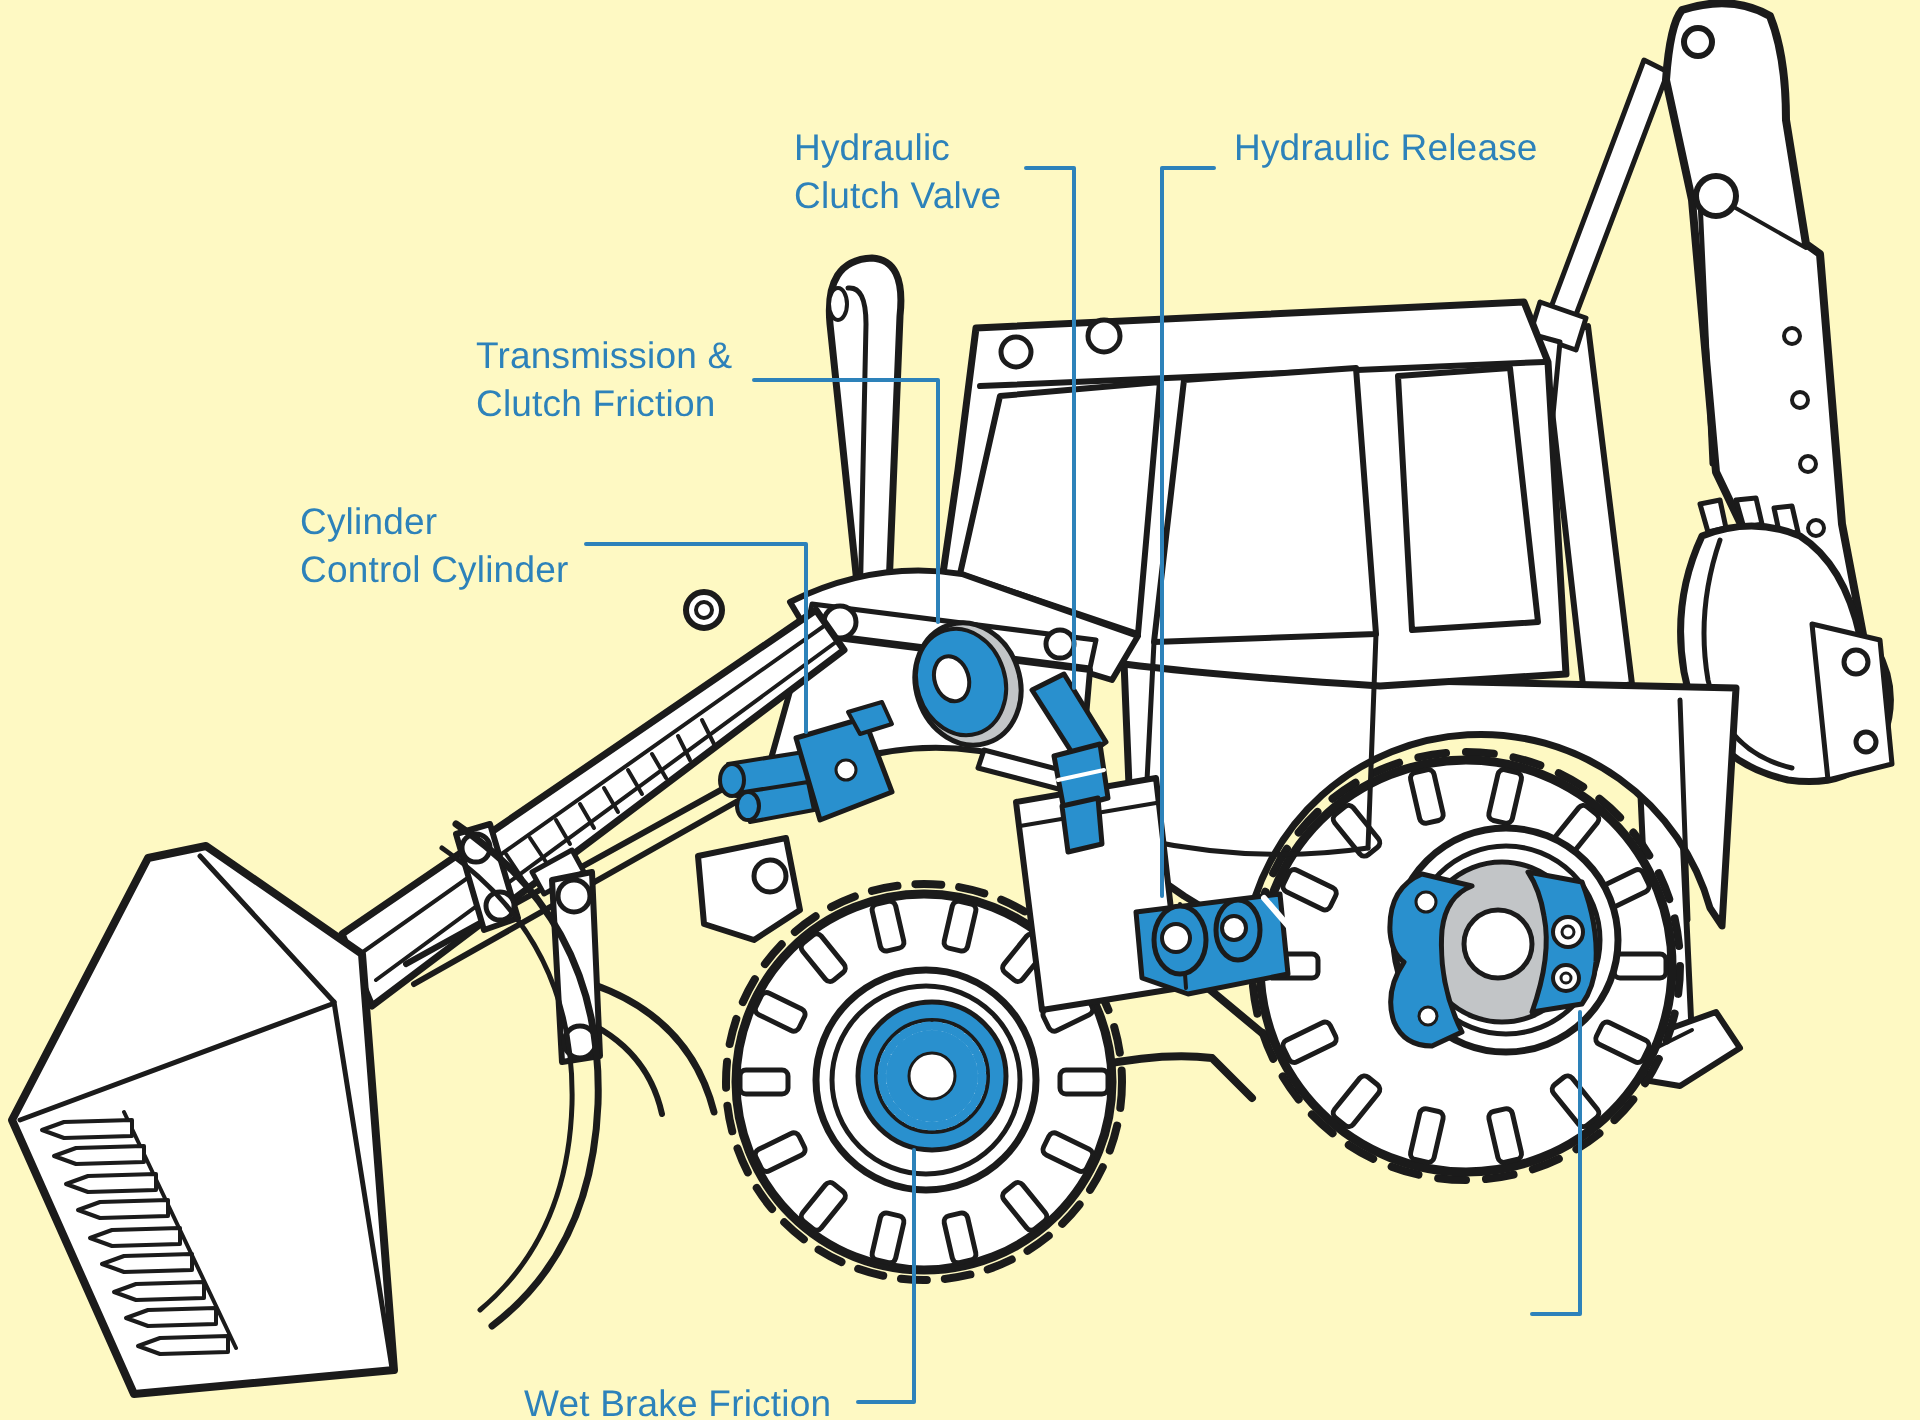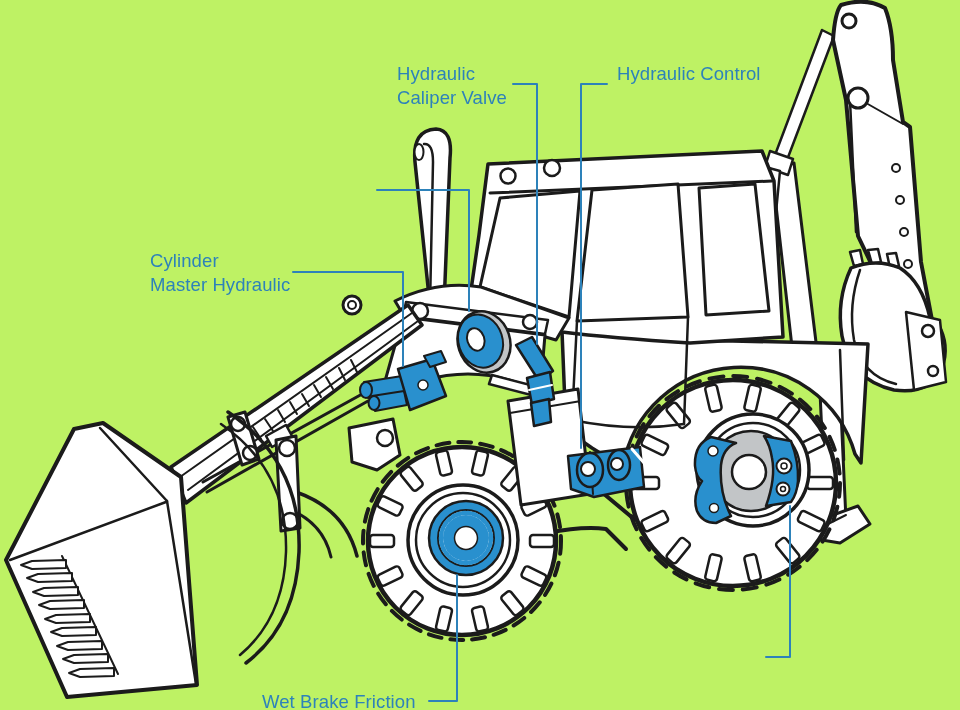--- a/index.html
+++ b/index.html
@@ -1,16 +1,16 @@
 <!DOCTYPE html>
 <html><head>
 <meta charset="utf-8">
 <style>
   html,body{margin:0;padding:0;background:#ffffff;}
-  #stage{position:relative;width:960px;height:710px;background:#bef264;overflow:hidden;
+  #stage{position:relative;width:960px;height:710px;background:#fef9c3;overflow:hidden;
          font-family:"Liberation Sans", sans-serif;}
   #art{position:absolute;left:0;top:0;}
   .lbl{position:absolute;color:#2D82BA;font-size:18.5px;line-height:23.5px;
        white-space:nowrap;letter-spacing:.1px;}
   .lbl span{display:block;}
 </style>
 </head>
 <body>
 
 <div id="stage">
@@ -243,25 +243,29 @@
     <path d="M607,84 L581,84 L581,448"></path>
     <path d="M377,190 L469,190 L469,311"></path>
     <path d="M293,272 L403,272 L403,366"></path>
     <path d="M766,657 L790,657 L790,506"></path>
     <path d="M429,701 L457,701 L457,575"></path>
   </g>
 </svg>
 
   <div class="lbl" style="left:397px;top:62px">
     <span>Hydraulic</span>
-    <span>Caliper Valve</span>
+    <span>Clutch Valve</span>
   </div>
   <div class="lbl" style="left:617px;top:62px">
-    <span>Hydraulic Control</span>
+    <span>Hydraulic Release</span>
+  </div>
+  <div class="lbl" style="left:238px;top:166px">
+    <span>Transmission &amp;</span>
+    <span>Clutch Friction</span>
   </div>
   <div class="lbl" style="left:150px;top:249px">
     <span>Cylinder</span>
-    <span>Master Hydraulic</span>
+    <span>Control Cylinder</span>
   </div>
   <div class="lbl" style="left:262px;top:690px">
     <span>Wet Brake Friction</span>
   </div>
 </div>
 
 </body></html>

